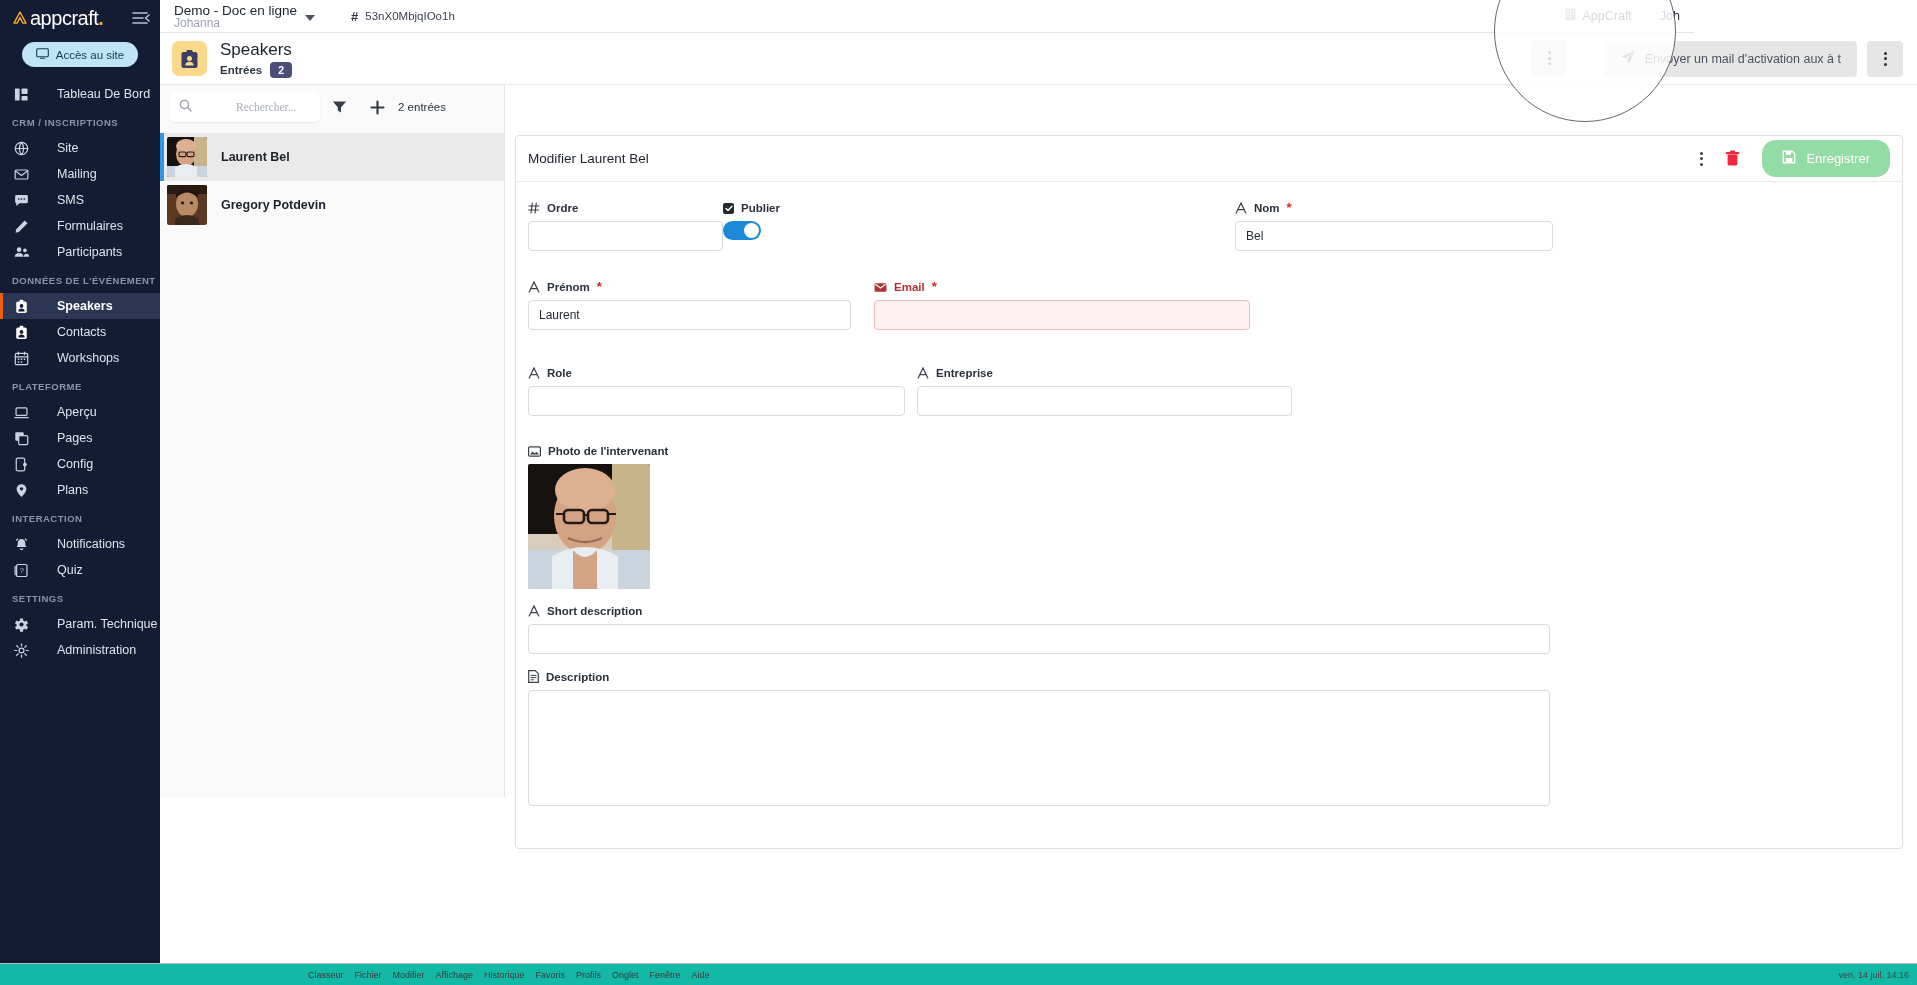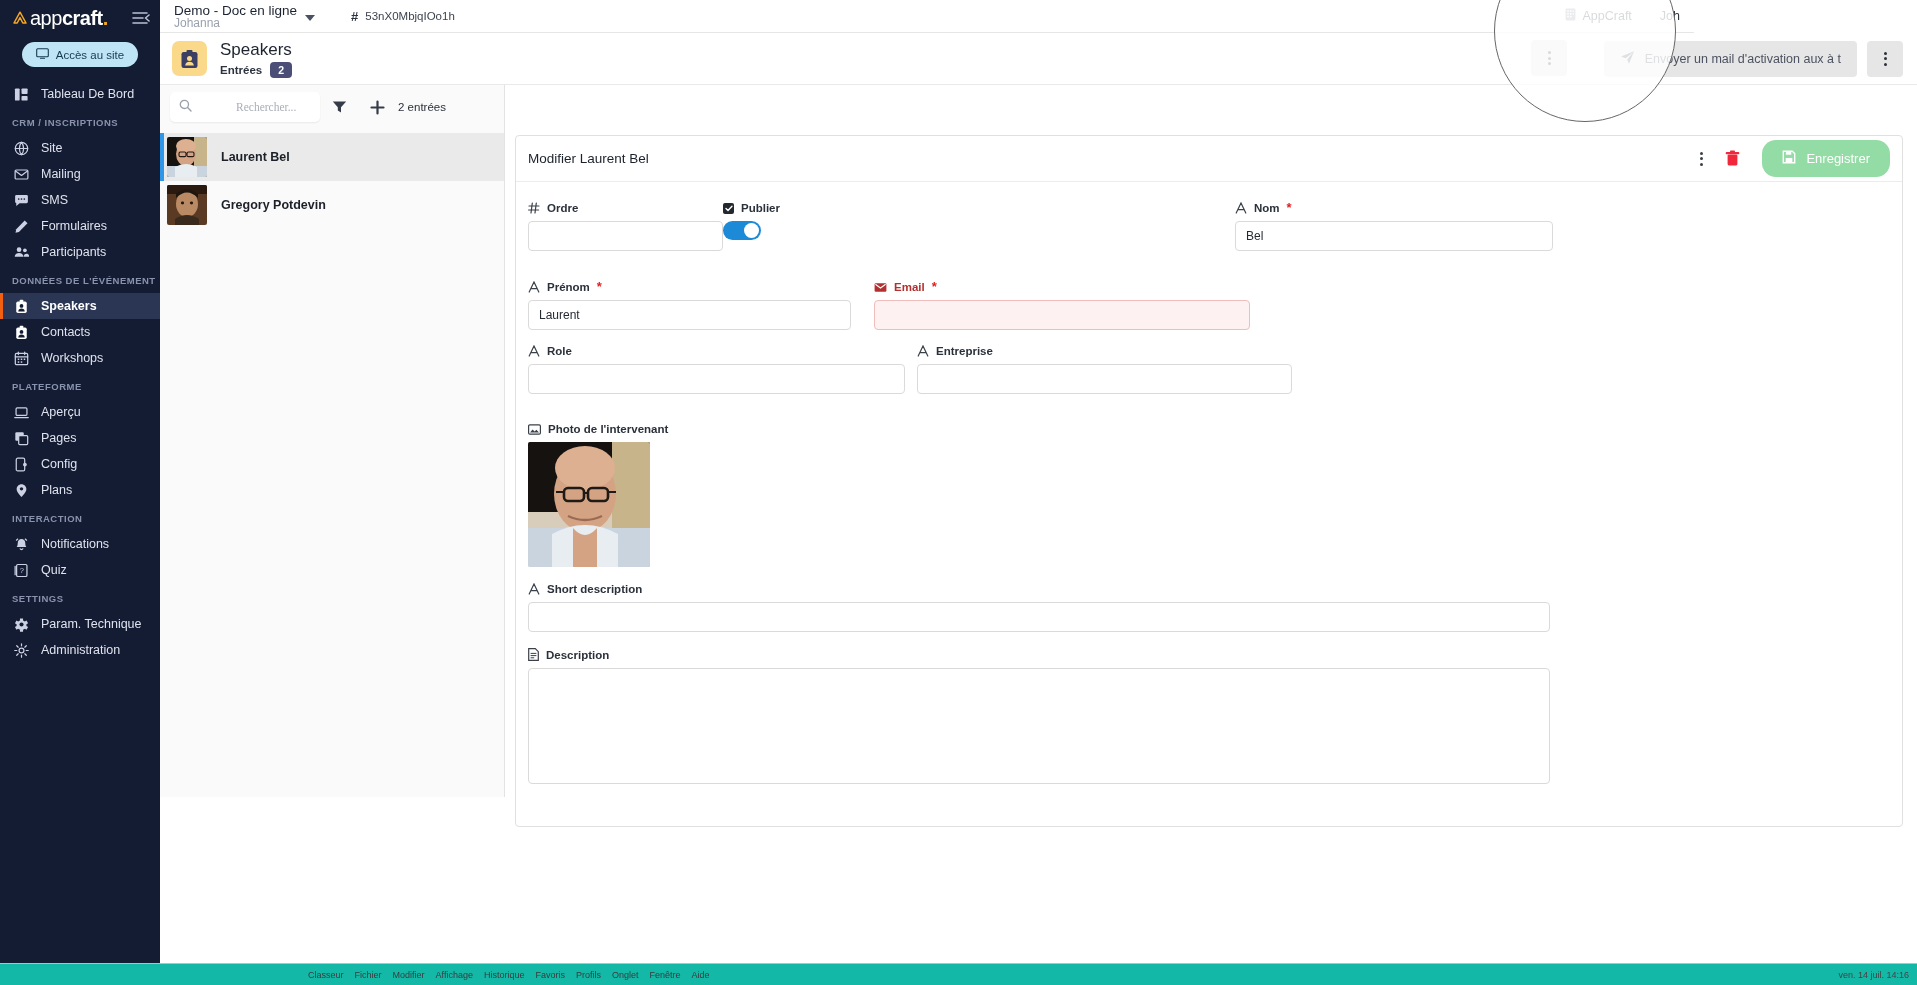--- a/index.html
+++ b/index.html
@@ -13,35 +13,35 @@
   
   .sidebar {
     position:absolute; left:0; top:0; width:160px; height:985px;
     background:#141c33; color:#e8eaf0;
   }
   .brand-row { height:36px; display:flex; align-items:center; padding:0 10px 0 12px; }
   .brand-logo { display:flex; align-items:center; gap:2px; }
   .brand-tri { width:16px; height:16px; position:relative; }
   .brand-tri svg { display:block; }
   .brand-text { font-size:20px; font-weight:300; letter-spacing:-0.5px; color:#fff; }
-  .brand-text b { font-weight:700; }
+  .brand-text b { font-weight:400; }
   .brand-text .dot { color:#f5a623; font-weight:700; }
   .burger { margin-left:auto; color:#b9c0d4; display:flex; }
   .access-wrap { display:flex; justify-content:center; padding:6px 0 14px; }
   .access-btn {
     background:#bfe4f5; color:#143a52; border-radius:14px;
     font-size:11.5px; padding:6px 14px; display:flex; align-items:center; gap:7px;
     cursor:pointer; white-space:nowrap;
   }
   .nav-section {
     font-size:9.5px; letter-spacing:0.5px; color:#8a93ad;
     padding:10px 0 7px 12px; text-transform:uppercase; font-weight:600;
   }
   .nav-item {
-    display:flex; align-items:center; gap:12px; height:26px;
+    display:flex; align-items:center; gap:28px; height:26px;
     padding:0 0 0 14px; font-size:12.5px; color:#dfe3ee; cursor:pointer;
     position:relative; margin-bottom:0px;
   }
   .nav-item .ico { width:15px; display:flex; justify-content:center; align-items:center; color:#ccd2e4; }
   .nav-item.active { background:#2b3655; font-weight:700; color:#fff; }
   .nav-item.active::before {
     content:''; position:absolute; left:0; top:0; bottom:0; width:3px; background:#f06010;
   }
 
   
@@ -634,21 +634,21 @@
                     <path d="M1.4 2.2 L6.5 6 L11.6 2.2" stroke="#fff" stroke-width="1.1" fill="none"></path>
                   </svg>
                 </span>
               <span>Email</span>
               <span class="req">*</span>
             </div>
             <input class="finput err" value="" style="">
           </div>
         </div>
 
-        <div class="row" style="margin-top:3px">
+        <div class="row" style="margin-top:25px">
           <div class="fld" style="width:377px">
             <div class="flabel">
               <span class="tico">
                   <svg width="12" height="12" viewBox="0 0 12 12">
                     <path d="M1.2 11 L6 1 L10.8 11 M3 7.6h6" stroke="#3a4049" stroke-width="1.2" fill="none" stroke-linecap="round"></path>
                   </svg>
                 </span>
               <span>Role</span>
             </div>
             <input class="finput" value="" style="">

